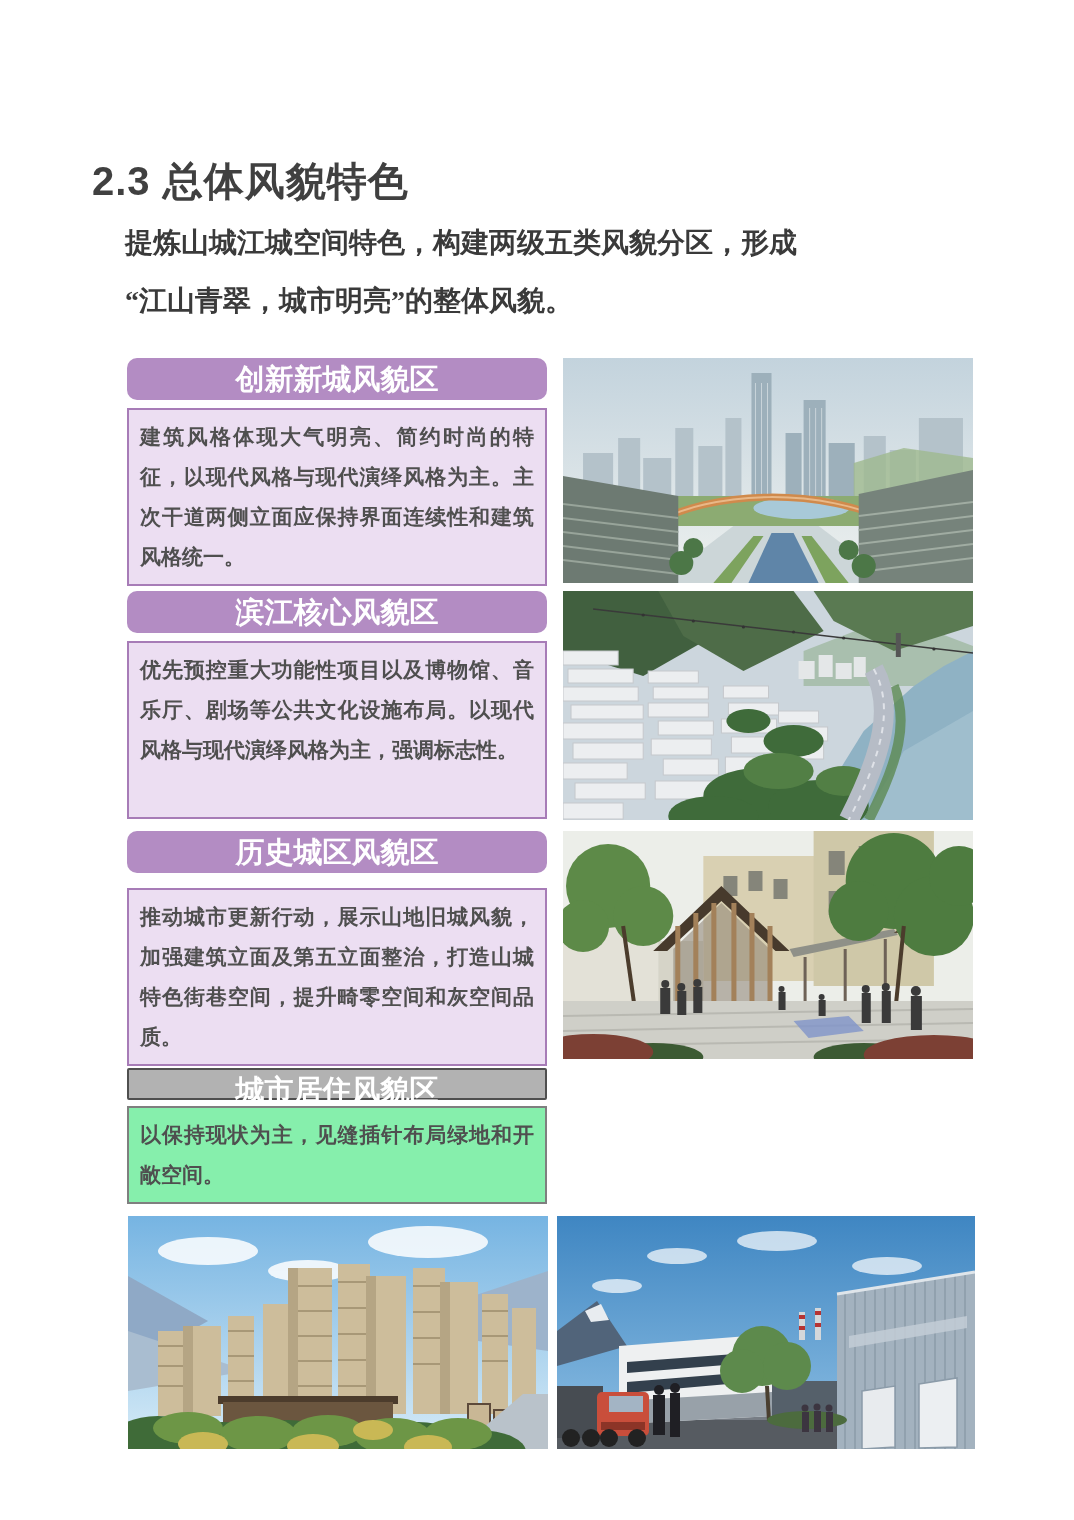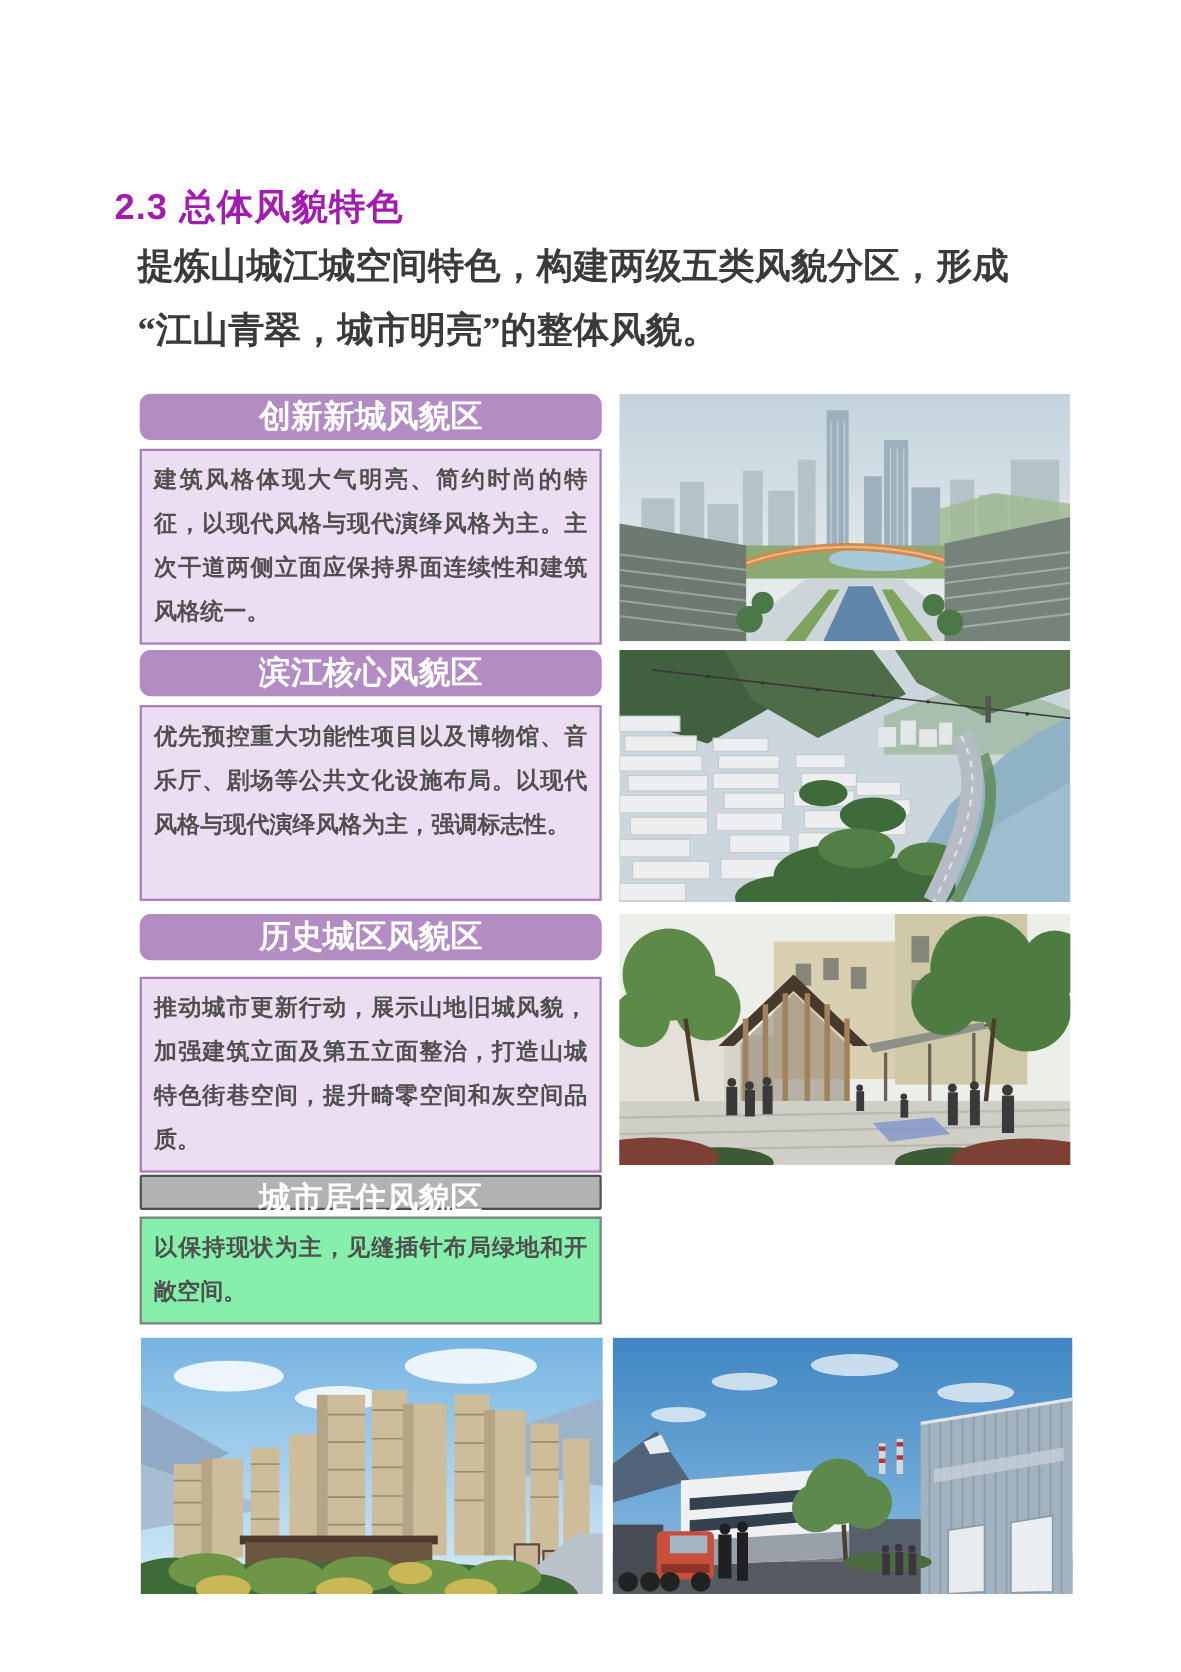--- a/index.html
+++ b/index.html
@@ -1,28 +1,28 @@
 <!DOCTYPE html>
 <html><head>
 <meta charset="utf-8">
 <style>
   html,body { margin:0; padding:0; background:#ffffff; }
   .page {
     position:relative; width:1074px; height:1520px; background:#ffffff;
     overflow:hidden; font-family:"Liberation Sans", sans-serif;
   }
   .title {
-    position:absolute; left:88px; top:150px; margin:16px;
-    font-size:33px; font-weight:bold; color:#a21caf; letter-spacing:1px;
+    position:absolute; left:88px; top:150px; margin:4px;
+    font-size:40px; font-weight:bold; color:#404040; letter-spacing:1px;
     font-family:"Liberation Sans", sans-serif;
   }
   .intro {
     position:absolute; left:125px; top:214px; width:880px; margin:0;
     font-family:"Liberation Serif", serif; font-weight:bold;
-    font-size:33px; line-height:58px; color:#3a3a3a;
+    font-size:28px; line-height:58px; color:#3a3a3a;
   }
   .row { position:absolute; left:127px; width:846px; }
   #row1 { top:358px; height:225px; }
   #row2 { top:591px; height:229px; }
   #row3 { top:831px; height:228px;padding-left:44px; }
   .textcol { position:absolute; left:0; top:0; width:420px; }
   .hdr {
     box-sizing:border-box; height:42px; border-radius:10px;
     background:#b38cc3; color:#ffffff; font-size:29px; font-weight:bold;
     text-align:center; line-height:42px;

